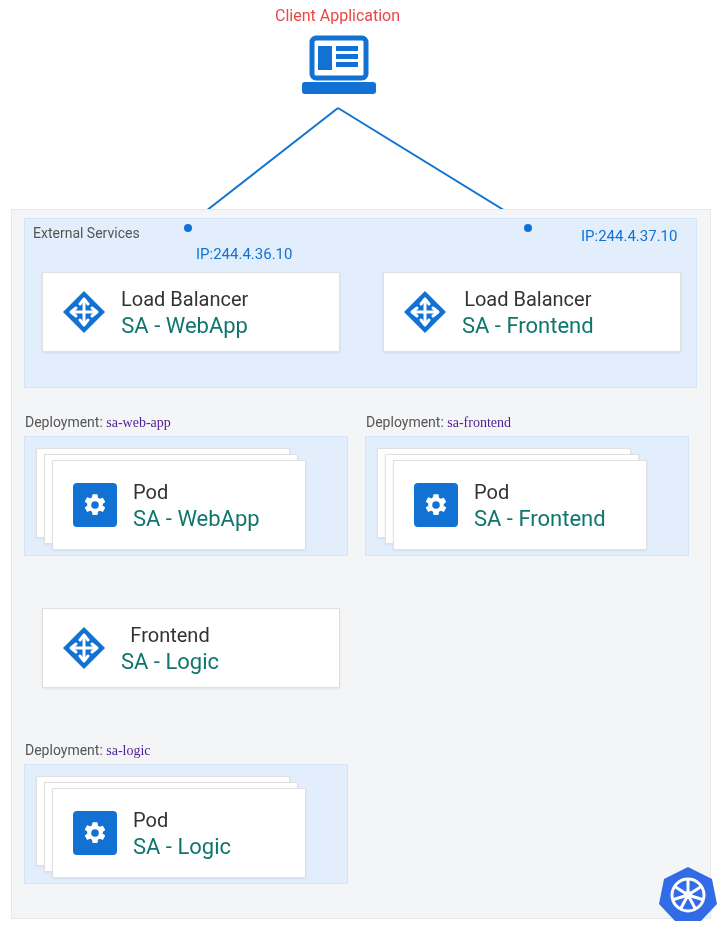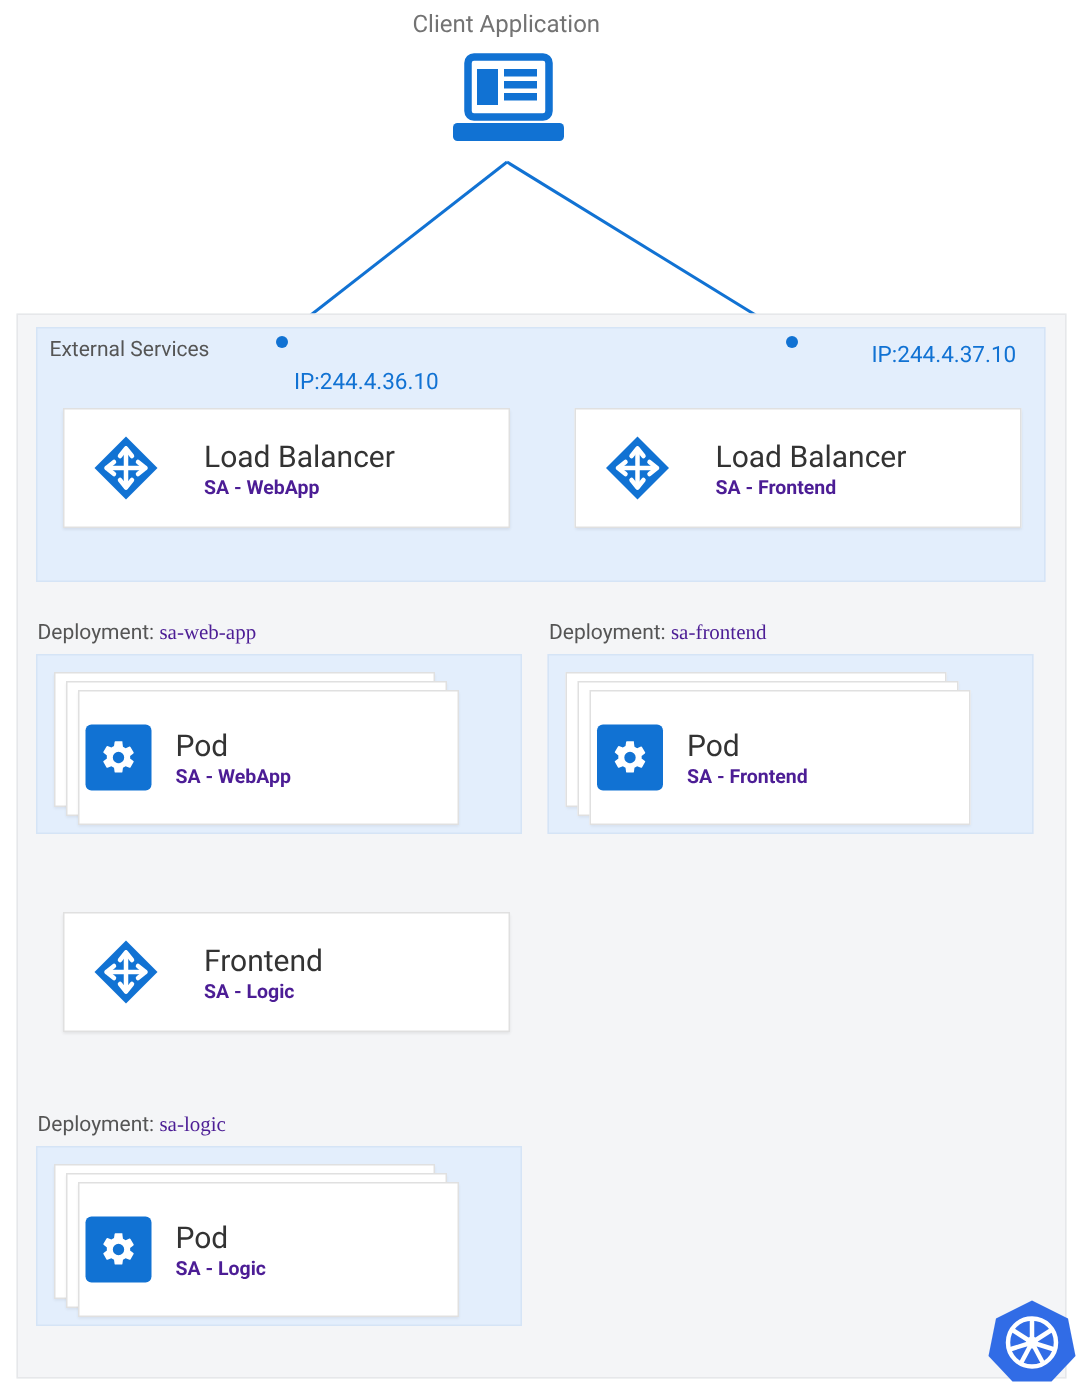--- a/index.html
+++ b/index.html
@@ -1,41 +1,41 @@
 <!DOCTYPE html>
 <html><head>
 <meta charset="utf-8">
 <style>
   * { box-sizing: border-box; margin: 0; padding: 0; }
   body { font-family: -apple-system, "Segoe UI", Roboto, Arial, sans-serif; background: #fff; width: 724px; height: 930px; position: relative; }
   .canvas { position: absolute; inset: 0; }
   svg.arrows { position: absolute; inset: 0; width: 724px; height: 930px; pointer-events: none; }
 
-  .client-label { position: absolute; top: 6px; left: 275px; color: #737373; font-size: 16px; }
+  .client-label { position: absolute; top: 6px; left: 275px; color: #ef4444; font-size: 16px; }
   .laptop { position: absolute; top: 34px; left: 302px; }
 
   .main-group { position: absolute; top: 209px; left: 11px; width: 700px; height: 710px; background: #f4f5f7; border: 1px solid #e6e7ea; }
 
   .ext-services { position: absolute; top: 218px; left: 24px; width: 673px; height: 170px; background: #e3eefc; border: 1px solid #d5e4f6; padding-left: 48px; }
   .ext-label { position: absolute; top: 6px; left: 8px; font-size: 14px; color: #555; }
 
   .ip-label { position: absolute; color: #1172d3; font-size: 15px; }
   .ip-dot { position: absolute; width: 8px; height: 8px; border-radius: 50%; background: #1172d3; }
 
-  .card { position: absolute; background: #fff; border: 1px solid #e0e0e0; box-shadow: 0 1px 2px rgba(0,0,0,0.08); display: flex; align-items: center; padding: 0 18px; gap: 29px; }
+  .card { position: absolute; background: #fff; border: 1px solid #e0e0e0; box-shadow: 0 1px 2px rgba(0,0,0,0.08); display: flex; align-items: center; padding: 0 18px; gap: 14px; text-align: center; }
   .card-title { font-size: 20px; color: #333; }
-  .card-sub { font-size: 13px; color: #4c1d95; margin-top: 2px; font-weight: bold; }
+  .card-sub { font-size: 22px; color: #0f766e; margin-top: 2px; }
   .card-body { display: flex; flex-direction: column; justify-content: center; }
 
   .dep-group { position: absolute; background: #e3eefc; border: 1px solid #d5e4f6; }
   .dep-label { position: absolute; top: -23px; left: 0; font-size: 14px; color: #555; }
   .dep-label .v { color: #4c1d95; font-family: Liberation Serif, serif; }
 
   .stack-card { position: absolute; background: #fff; border: 1px solid #e0e0e0; width: 254px; height: 90px; box-shadow: 0 1px 2px rgba(0,0,0,0.06); }
-  .stack-front { display: flex; align-items: center; padding: 0 4px; gap: 16px; }
+  .stack-front { display: flex; align-items: center; padding: 0 20px; gap: 16px; }
 
   .icon-sq { width: 44px; height: 44px; border-radius: 4px; background: #1172d3; display: flex; align-items: center; justify-content: center; }
   .lb-icon { width: 46px; height: 46px; }
 
   .k8s-logo { position: absolute; right: 6px; bottom: 6px; width: 60px; height: 60px; }
 </style>
 </head>
 <body>
 
 <div class="canvas">

